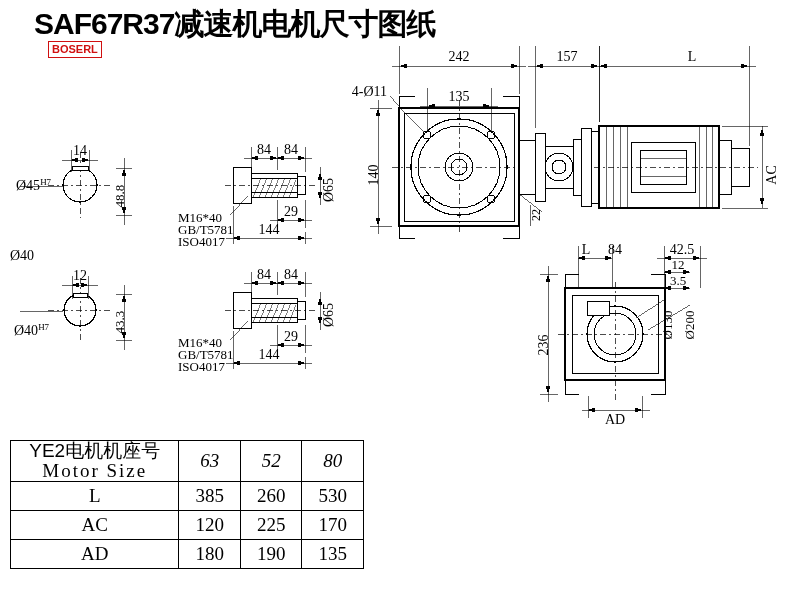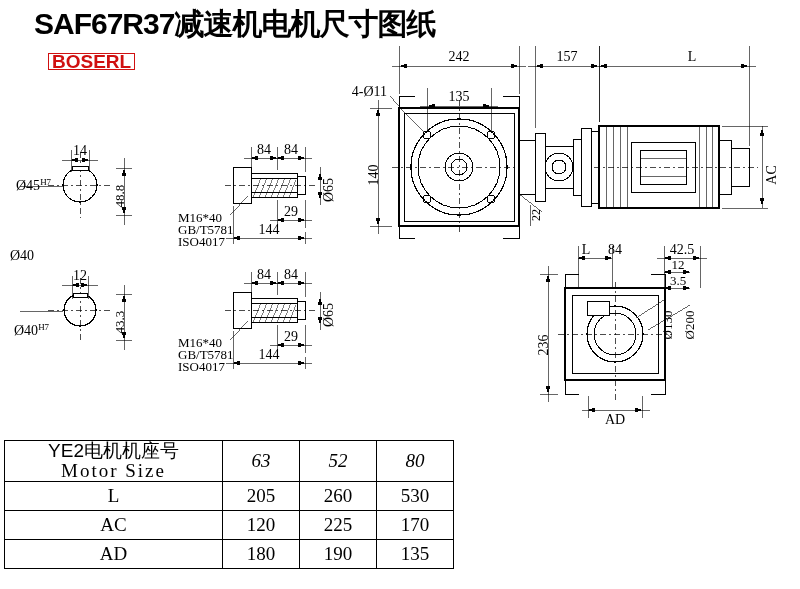--- a/index.html
+++ b/index.html
@@ -10,28 +10,28 @@
   }
   .page{position:absolute;left:0;top:0;width:800px;height:589px;}
   .title{
     position:absolute;left:10px;top:4px;
     font-family:"Liberation Sans", sans-serif;
     font-weight:bold;font-size:30px;letter-spacing:-1px;
     white-space:nowrap;
     margin-left:24px;
   }
   .logo{
-    position:absolute;left:48px;top:53px;
+    position:absolute;left:48px;top:41px;
     border:1px solid #d01010;color:#d01010;
     font-family:"Liberation Sans", sans-serif;
-    font-size:19px;font-weight:bold;padding:0 3px;line-height:15px;text-align:right;
+    font-size:11px;font-weight:bold;padding:0 3px;line-height:15px;text-align:right;
   }
   svg{position:absolute;left:0;top:0;}
   .tbl{
-    position:absolute;left:4px;top:440px;width:450px;
+    position:absolute;left:10px;top:440px;width:354px;
     border-collapse:collapse;
   }
   .tbl td{
     border:1px solid #000;text-align:center;
     font-size:19px;height:28px;padding:0;
     font-family:"Liberation Serif", serif;
   }
   .tbl td.firstcol{width:200px;}
   .tbl td.datacol{width:70px;font-style:italic;}
   .two-line{line-height:1.05;}
@@ -373,21 +373,21 @@
         <td class="firstcol two-line">
           <div class="hdr-cn" style="font-family:'Liberation Sans',sans-serif">YE2电机机座号</div>
           <div style="letter-spacing:2px">Motor Size</div>
         </td>
         <td class="datacol">63</td>
         <td class="datacol">52</td>
         <td class="datacol">80</td>
       </tr>
       <tr>
         <td>L</td>
-        <td>205</td>
+        <td>385</td>
         <td>260</td>
         <td>530</td>
       </tr>
       <tr>
         <td>AC</td>
         <td>120</td>
         <td>225</td>
         <td>170</td>
       </tr>
       <tr>

